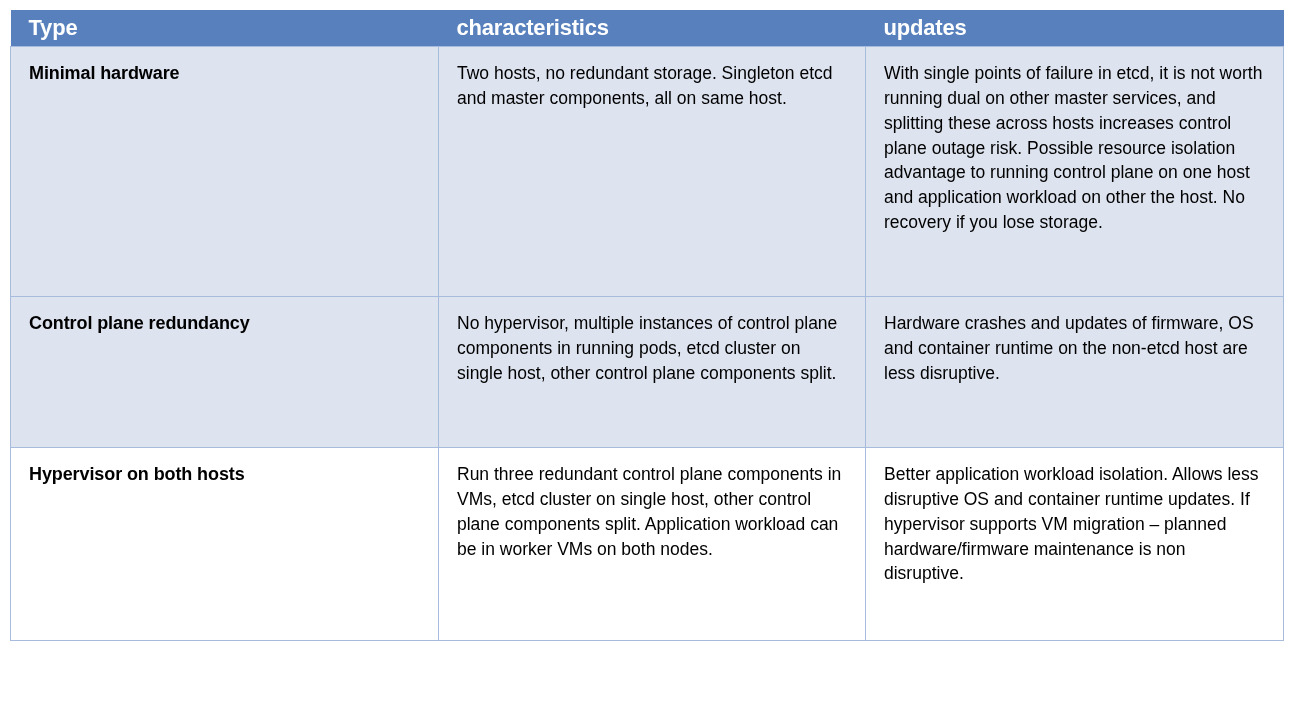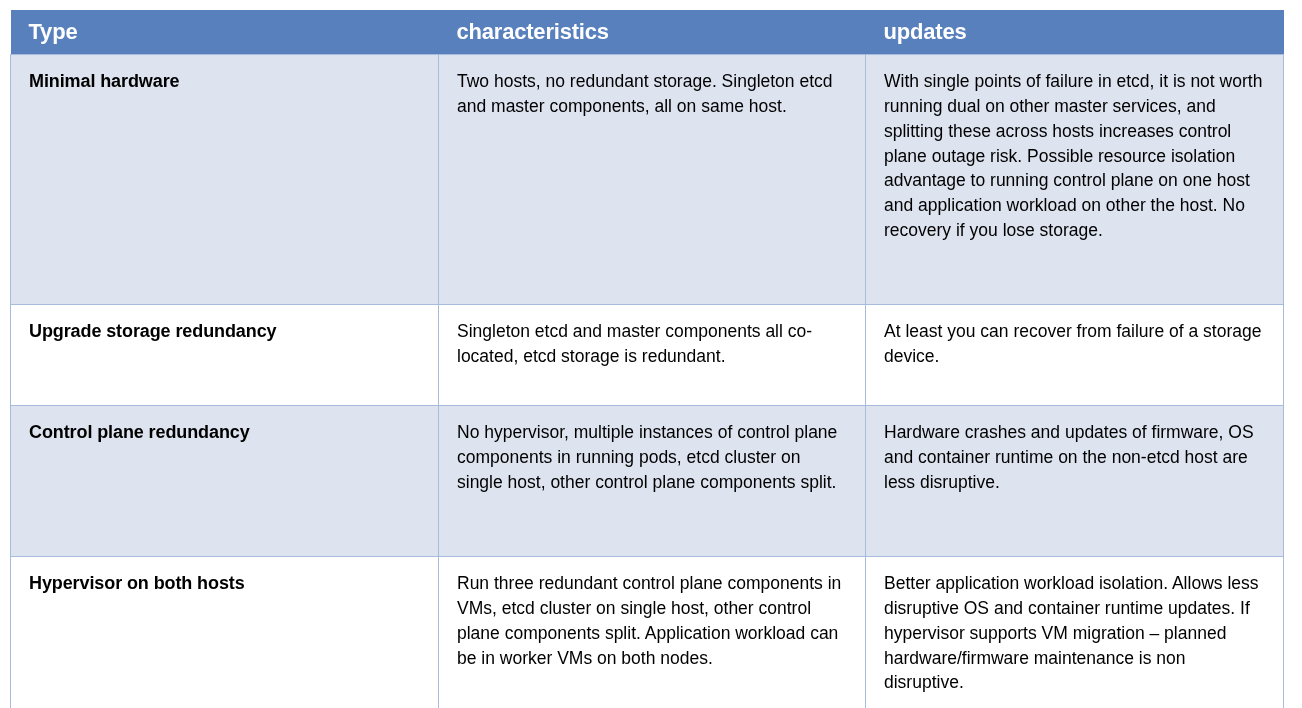--- a/index.html
+++ b/index.html
@@ -32,21 +32,21 @@
 
   .comparison-table col.col-type       { width: 428px; }
   .comparison-table col.col-chars      { width: 427px; }
   .comparison-table col.col-result     { width: 418px; }
 
   thead th {
     background: #5880bd;
     color: #ffffff;
     text-align: left;
     vertical-align: middle;
-    height: 44px;
+    height: 36px;
     padding: 0 18px;
     font-family: "Liberation Sans Narrow", "Liberation Sans", sans-serif;
     font-size: 22px;
     font-weight: bold;
     letter-spacing: -0.2px;
     border: none;
   }
 
   tbody td {
     vertical-align: top;
@@ -105,25 +105,20 @@
     </thead>
 
     <tbody>
 
       <tr class="row-shaded h-row-1">
         <td class="type-cell">Minimal hardware</td>
         <td class="text-cell">Two hosts, no redundant storage. Singleton etcd and master components, all on same host.</td>
         <td class="text-cell">With single points of failure in etcd, it is not worth running dual on other master services, and splitting these across hosts increases control plane outage risk. Possible resource isolation advantage to running control plane on one host and application workload on other the host. No recovery if you lose storage.</td>
       </tr>
 
-      <tr class="row-plain h-row-2">
-        <td class="type-cell">Upgrade storage redundancy</td>
-        <td class="text-cell">Singleton etcd and master components all co-located, etcd storage is redundant.</td>
-        <td class="text-cell">At least you can recover from failure of a storage device.</td>
-      </tr>
 
       <tr class="row-shaded h-row-3">
         <td class="type-cell">Control plane redundancy</td>
         <td class="text-cell">No hypervisor, multiple instances of control plane components in running pods, etcd cluster on single host, other control plane components split.</td>
         <td class="text-cell">Hardware crashes and updates of firmware, OS and container runtime on the non-etcd host are less disruptive.</td>
       </tr>
 
       <tr class="row-plain h-row-4">
         <td class="type-cell">Hypervisor on both hosts</td>
         <td class="text-cell">Run three redundant control plane components in VMs, etcd cluster on single host, other control plane components split. Application workload can be in worker VMs on both nodes.</td>

